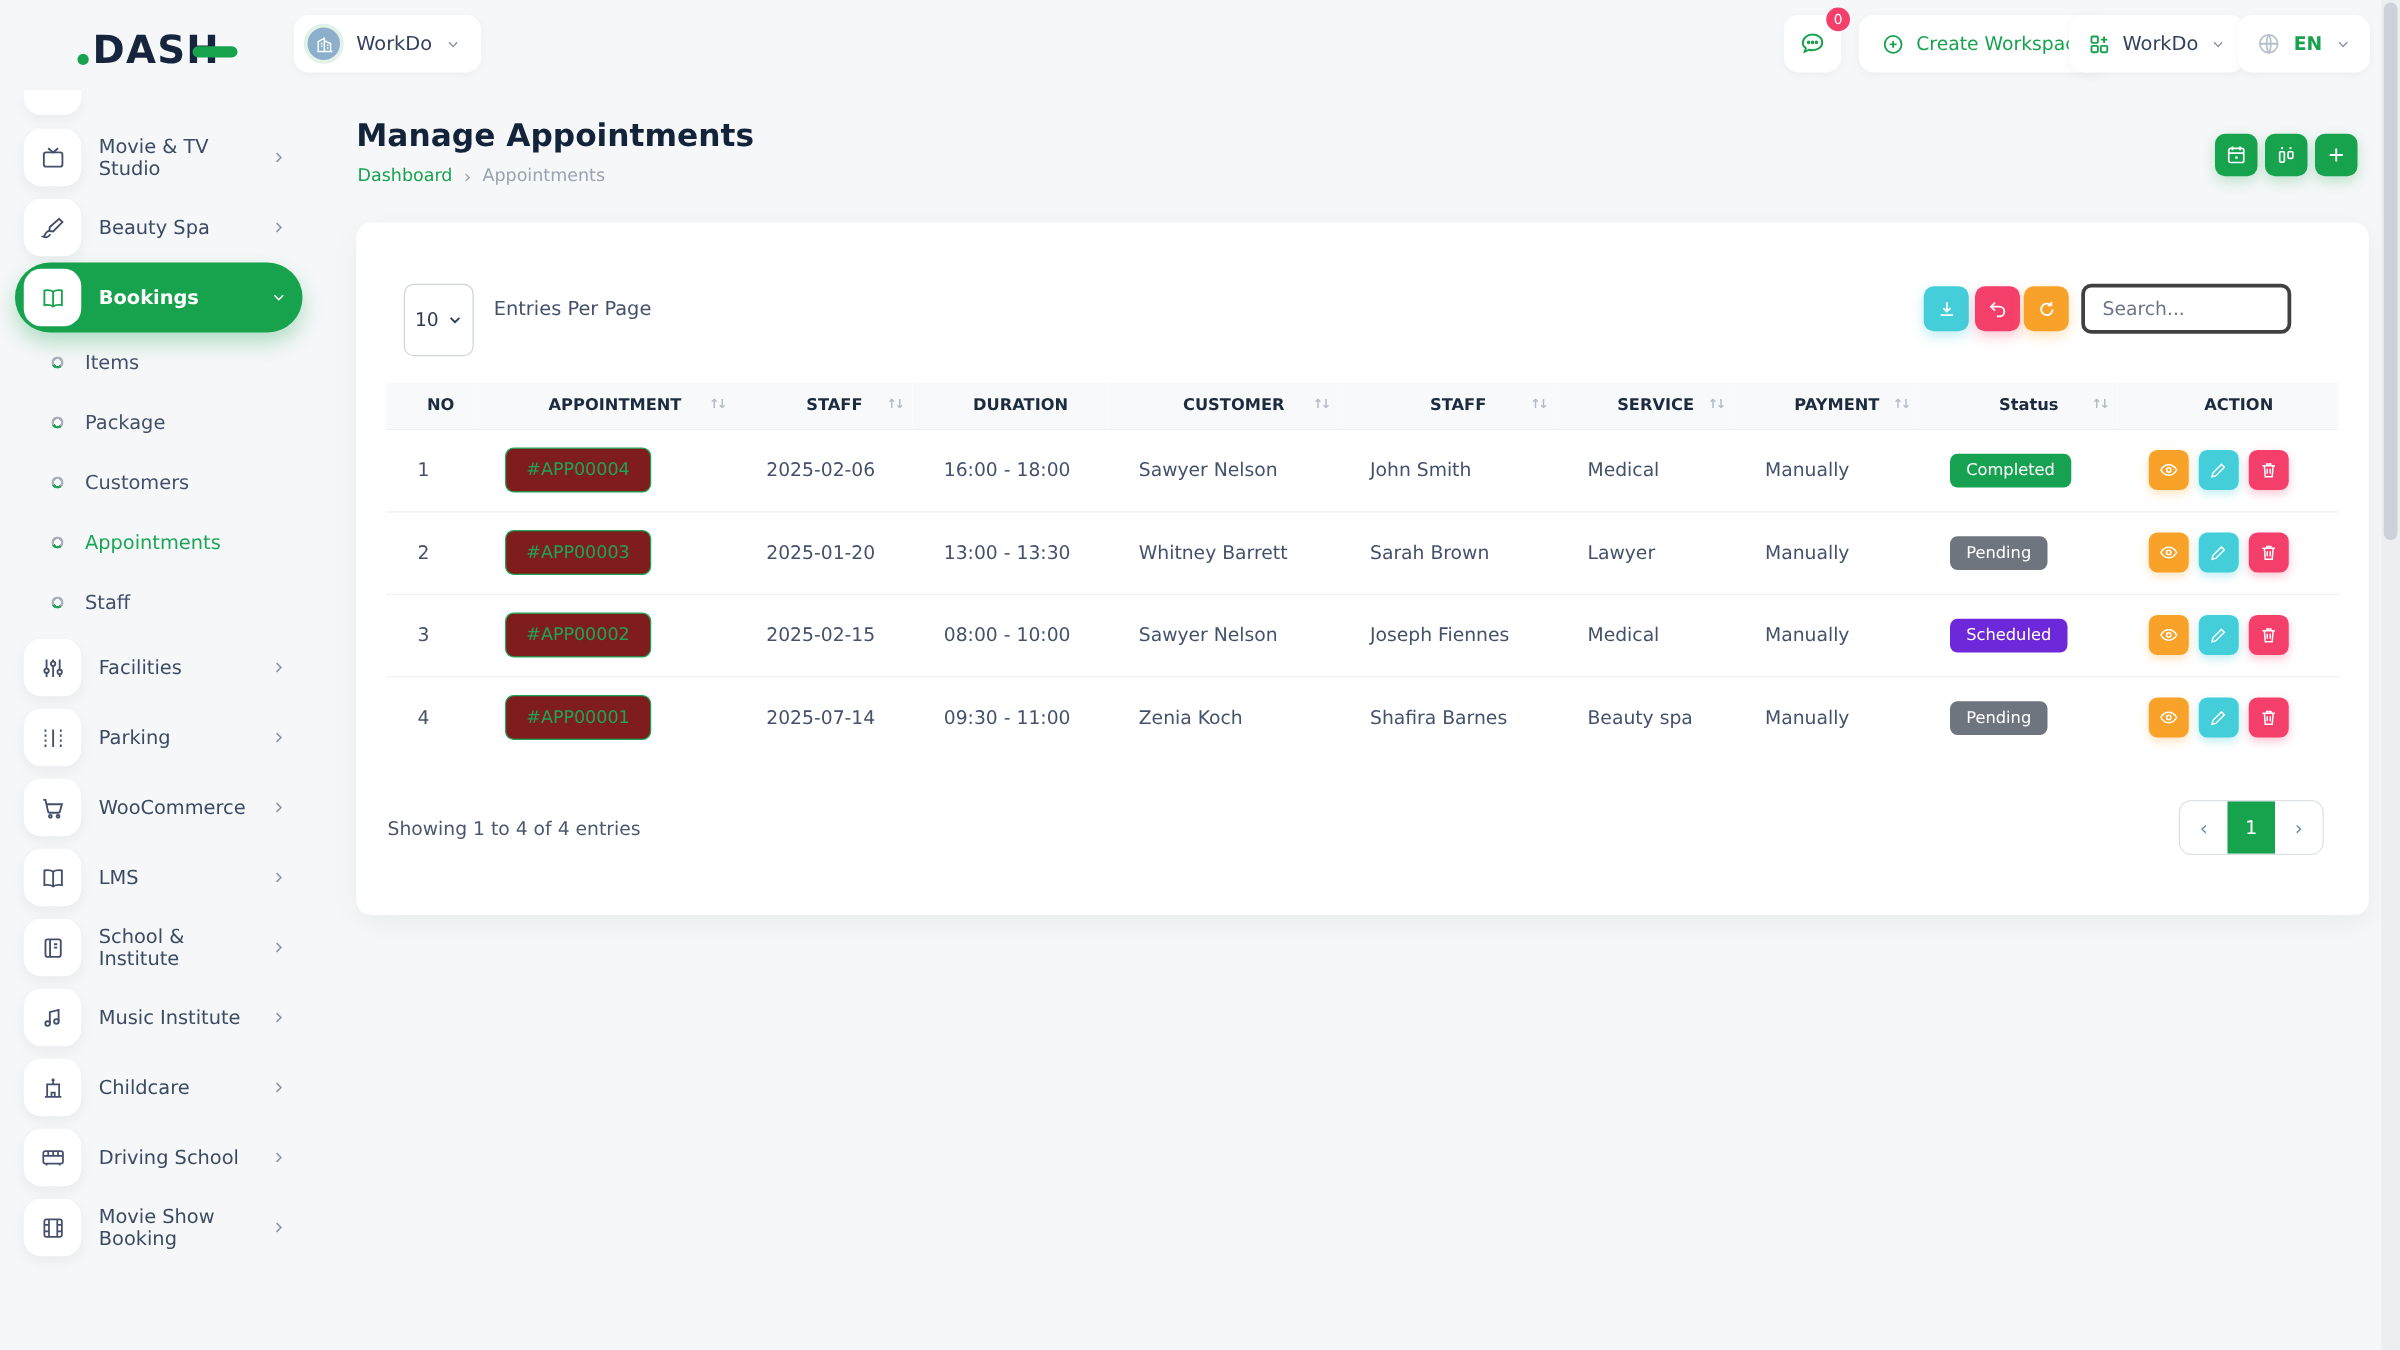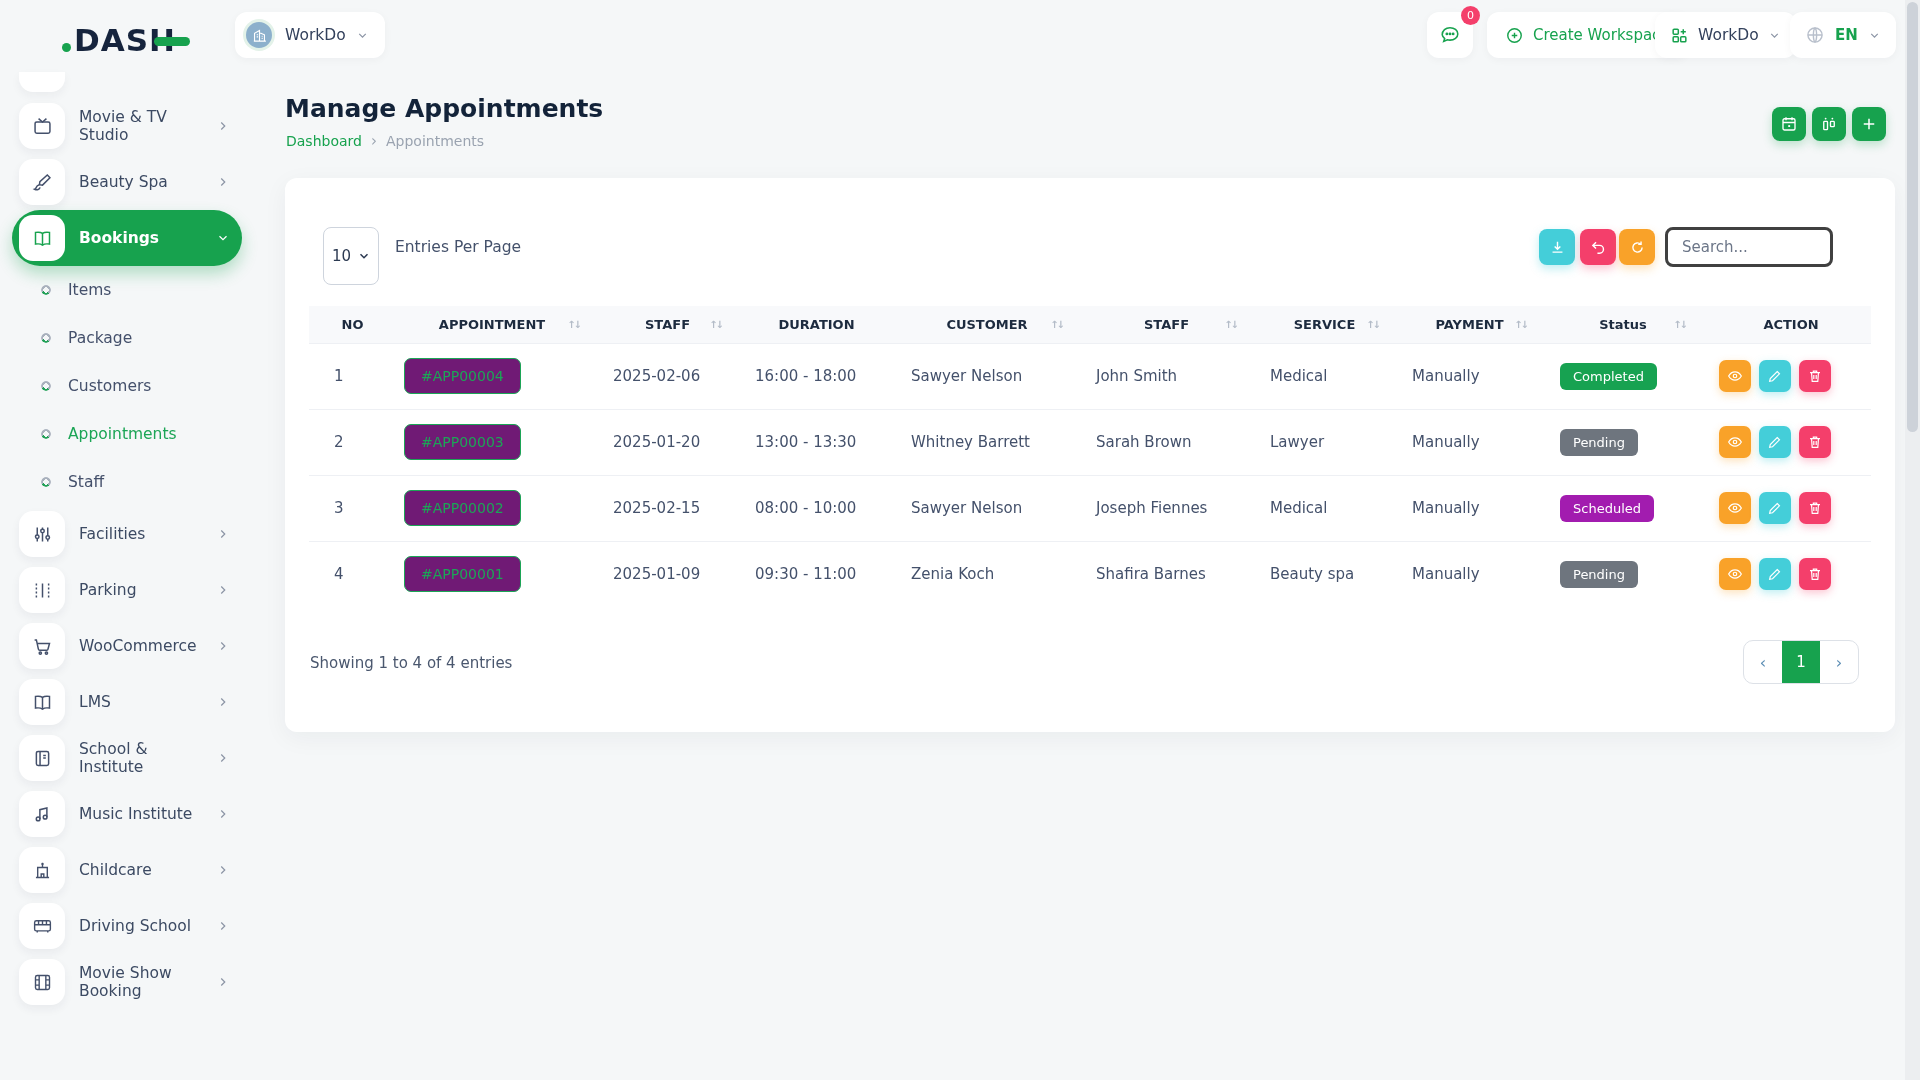--- a/index.html
+++ b/index.html
@@ -65,25 +65,25 @@
   .btn-export { left:1254px; background:#44ced9; box-shadow:0 4px 10px rgba(68,206,217,.35); }
   .btn-reset { left:1295px; background:#f43f6b; box-shadow:0 4px 10px rgba(244,63,107,.3); }
   .btn-refresh { left:1334px; background:#f9a229; box-shadow:0 4px 10px rgba(249,162,41,.3); }
   .search-box { position:absolute; left:1380px; top:49px; width:168px; height:40px; border:3px solid #404040; border-radius:8px; background:#fff; padding:0 14px; font-size:15px; color:#44516b; font-family:"DejaVu Sans","Liberation Sans",sans-serif; outline:none; }
   .search-box::placeholder { color:#6c7688; }
 
   table.grid { position:absolute; left:24px; top:128px; width:1562px; border-collapse:collapse; table-layout:fixed; }
   table.grid thead th { background:#f8f9fb; height:37px; text-align:center; font-size:13px; font-weight:700; color:#1d2b3f; padding:0 8px 0 25px; position:relative; }
   table.grid thead th .sort { position:absolute; right:8px; top:50%; transform:translateY(-50%); font-size:10px; color:#b4bcc8; letter-spacing:-2px; }
   table.grid tbody td { height:66px; border-top:1px solid #eef0f4; font-size:15px; color:#44516b; padding:0 8px 0 25px; }
-  .app-pill { display:inline-block; padding:9px 16px; border:1px solid #1ca556; border-radius:7px; color:#1ca556; font-size:14px; background:#701a75; cursor:pointer; }
+  .app-pill { display:inline-block; padding:9px 16px; border:1px solid #1ca556; border-radius:7px; color:#1ca556; font-size:14px; background:#7f1d1d; cursor:pointer; }
   .badge { display:inline-block; padding:6px 13px; border-radius:6px; color:#fff; font-size:13px; }
   .badge-completed { background:#17a251; }
   .badge-pending { background:#6e757e; }
-  .badge-scheduled { background:#a21caf; }
+  .badge-scheduled { background:#6d28d9; }
   .act-btn { display:inline-flex; width:32px; height:32px; border-radius:7px; color:#fff; align-items:center; justify-content:center; margin-right:8px; cursor:pointer; vertical-align:middle; }
   .act-btn svg { width:16px; height:16px; }
   .act-view { background:#f9a229; box-shadow:0 3px 8px rgba(249,162,41,.3); }
   .act-edit { background:#44ced9; box-shadow:0 3px 8px rgba(68,206,217,.35); }
   .act-del { background:#f43f6b; box-shadow:0 3px 8px rgba(244,63,107,.3); }
 
   .showing { position:absolute; left:25px; top:476px; font-size:15px; color:#4a576e; }
   .pagination { position:absolute; right:36px; top:462px; display:flex; border:1px solid #dde1e7; border-radius:10px; overflow:hidden; background:#fff; }
   .pg-cell { width:38px; height:42px; display:flex; align-items:center; justify-content:center; font-size:16px; color:#5b8db4; cursor:pointer; }
   .pg-num { background:#17a24e; color:#fff; font-size:15px; }
@@ -553,21 +553,21 @@
                 <svg viewBox="0 0 24 24" fill="none" stroke="currentColor" stroke-width="1.8">
                   <path d="M4.5 7h15M9.5 7V4.8h5V7M6.8 7l1 13h8.4l1-13"></path>
                   <path d="M10.2 10.5v6M13.8 10.5v6"></path>
                 </svg>
               </span>
             </span></td>
         </tr>
         <tr>
           <td><span>4</span></td>
           <td><span class="app-pill">#APP00001</span></td>
-          <td><span>2025-01-09</span></td>
+          <td><span>2025-07-14</span></td>
           <td><span>09:30 - 11:00</span></td>
           <td><span>Zenia Koch</span></td>
           <td><span>Shafira Barnes</span></td>
           <td><span>Beauty spa</span></td>
           <td><span>Manually</span></td>
           <td><span class="badge badge-pending">Pending</span></td>
           <td><span class="act-btn act-view">
               <span style="display:flex;">
                 <svg viewBox="0 0 24 24" fill="none" stroke="currentColor" stroke-width="1.8">
                   <path d="M2.5 12S6 5.8 12 5.8 21.5 12 21.5 12 18 18.2 12 18.2 2.5 12 2.5 12z"></path>

